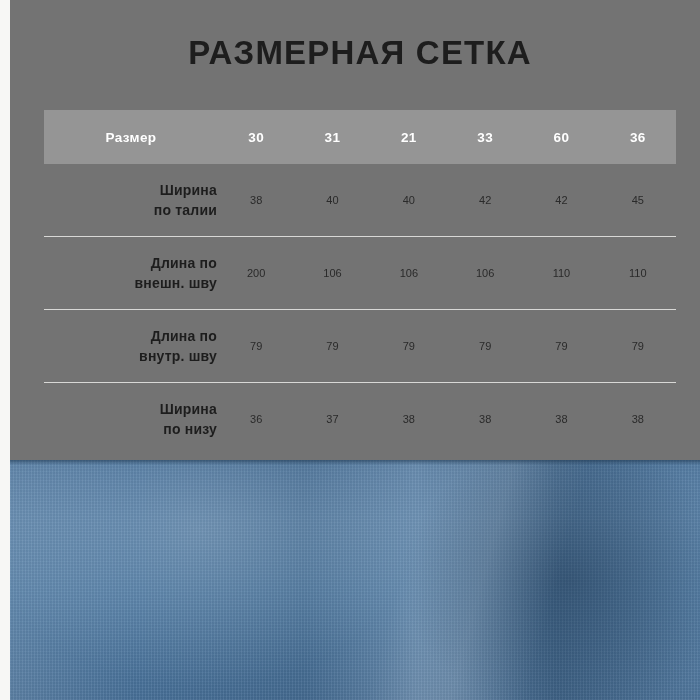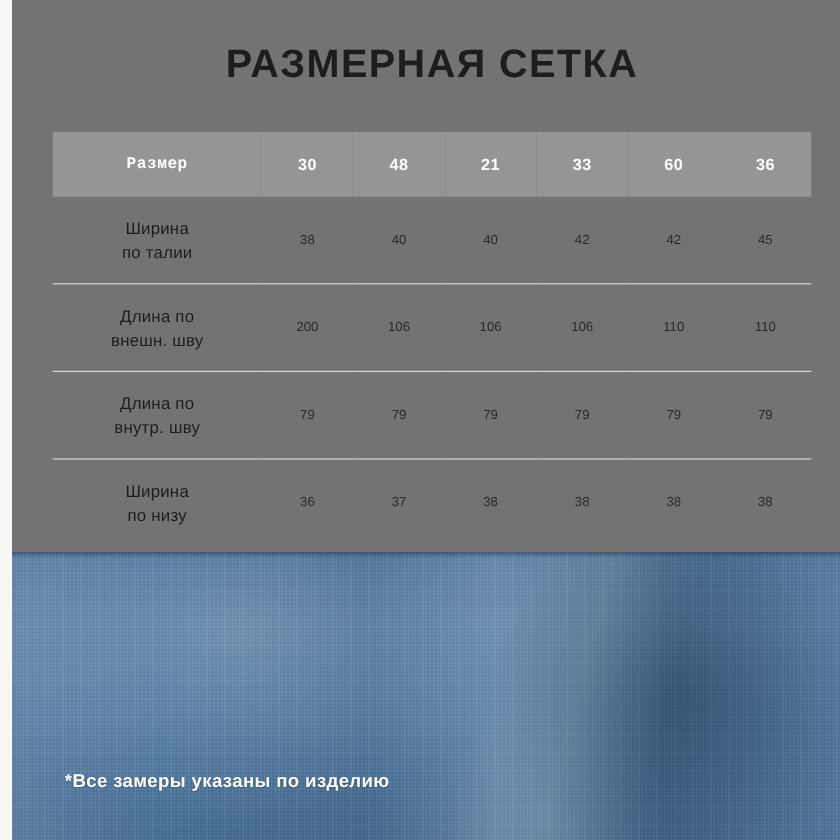--- a/index.html
+++ b/index.html
@@ -47,41 +47,41 @@
     background: #959595;
     color: #ffffff;
     font-size: 13.5px;
     font-weight: bold;
     height: 52px;
     letter-spacing: 0.4px;
     vertical-align: middle;
   }
   table.size-table thead th.label-col {
     width: 172px;
-    font-family: Liberation Mono, monospace;
   }
   table.size-table thead th.size-col {
   }
   table.size-table tbody td {
     height: 70px;
     vertical-align: middle;
     border-bottom: 1px solid #d8d8d6;
     font-size: 11px;
     color: #2a2a2a;
     text-align: center;
   }
   table.size-table tbody tr:last-child td {
     border-bottom: none;
   }
   table.size-table tbody td.row-label {
-    font-weight: normal;
+    font-weight: bold;
     font-size: 14px;
     line-height: 1.45;
     letter-spacing: 0.2px;
     color: #1d1d1d;
+    text-align: right;
   }
   .denim {
     position: absolute;
     left: 0;
     bottom: 0;
     width: 700px;
     height: 240px;
     overflow: hidden;
     background:
       linear-gradient(90deg, rgba(255,255,255,0.10) 0%, rgba(255,255,255,0.00) 18%, rgba(0,0,0,0.05) 42%, rgba(255,255,255,0.14) 58%, rgba(0,0,0,0.10) 78%, rgba(255,255,255,0.05) 100%),
@@ -130,21 +130,21 @@
 <div class="page">
 
   <div class="title">РАЗМЕРНАЯ СЕТКА</div>
 
   <div class="table-wrap">
     <table class="size-table">
       <thead>
         <tr>
           <th class="label-col">Размер</th>
           <th class="size-col">30</th>
-          <th class="size-col">48</th>
+          <th class="size-col">31</th>
           <th class="size-col">21</th>
           <th class="size-col">33</th>
           <th class="size-col">60</th>
           <th class="size-col">36</th>
         </tr>
       </thead>
       <tbody>
 
         <tr>
           <td class="row-label">
@@ -202,15 +202,14 @@
     </table>
   </div>
 
   <div class="denim">
     <div class="sheen-a"></div>
     <div class="sheen-b"></div>
     <div class="sheen-c"></div>
     <div class="edge-top"></div>
   </div>
 
-  <div class="footnote">*Все замеры указаны по изделию</div>
 
 </div>
 
 </body></html>

